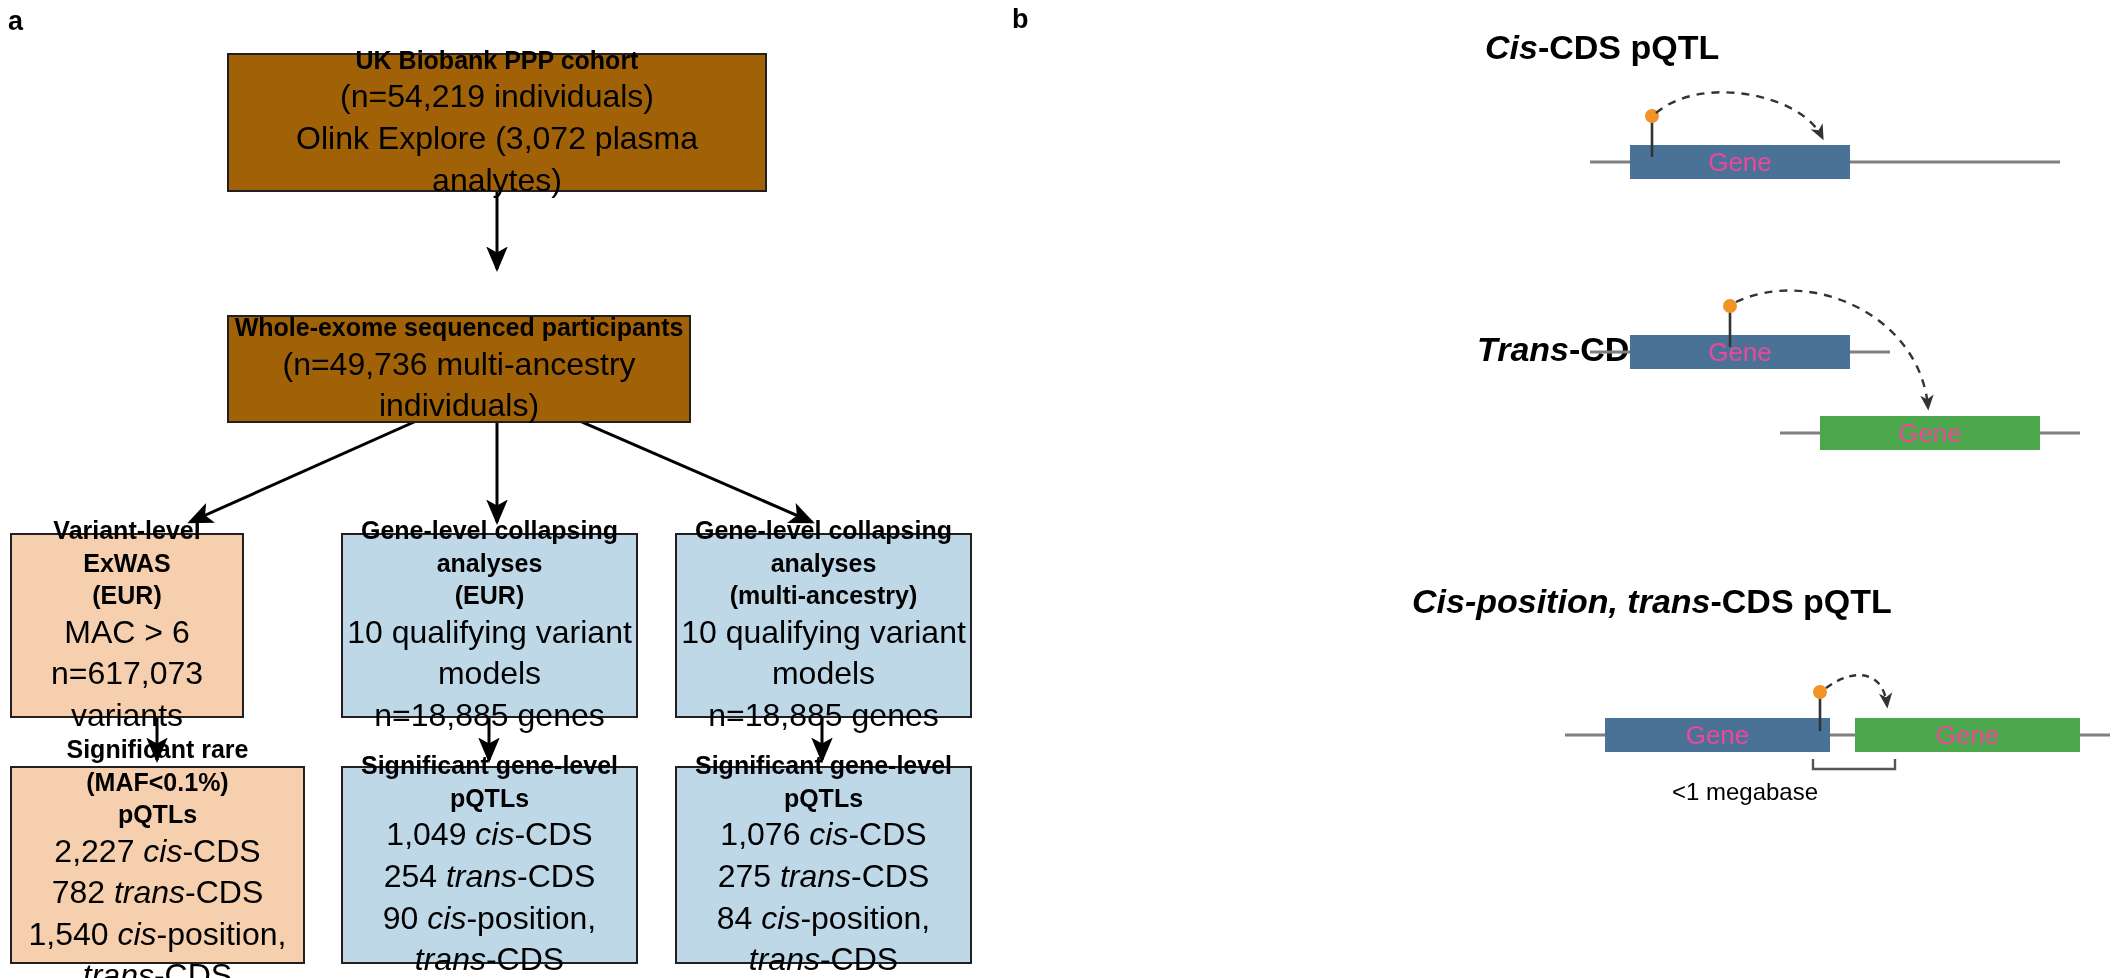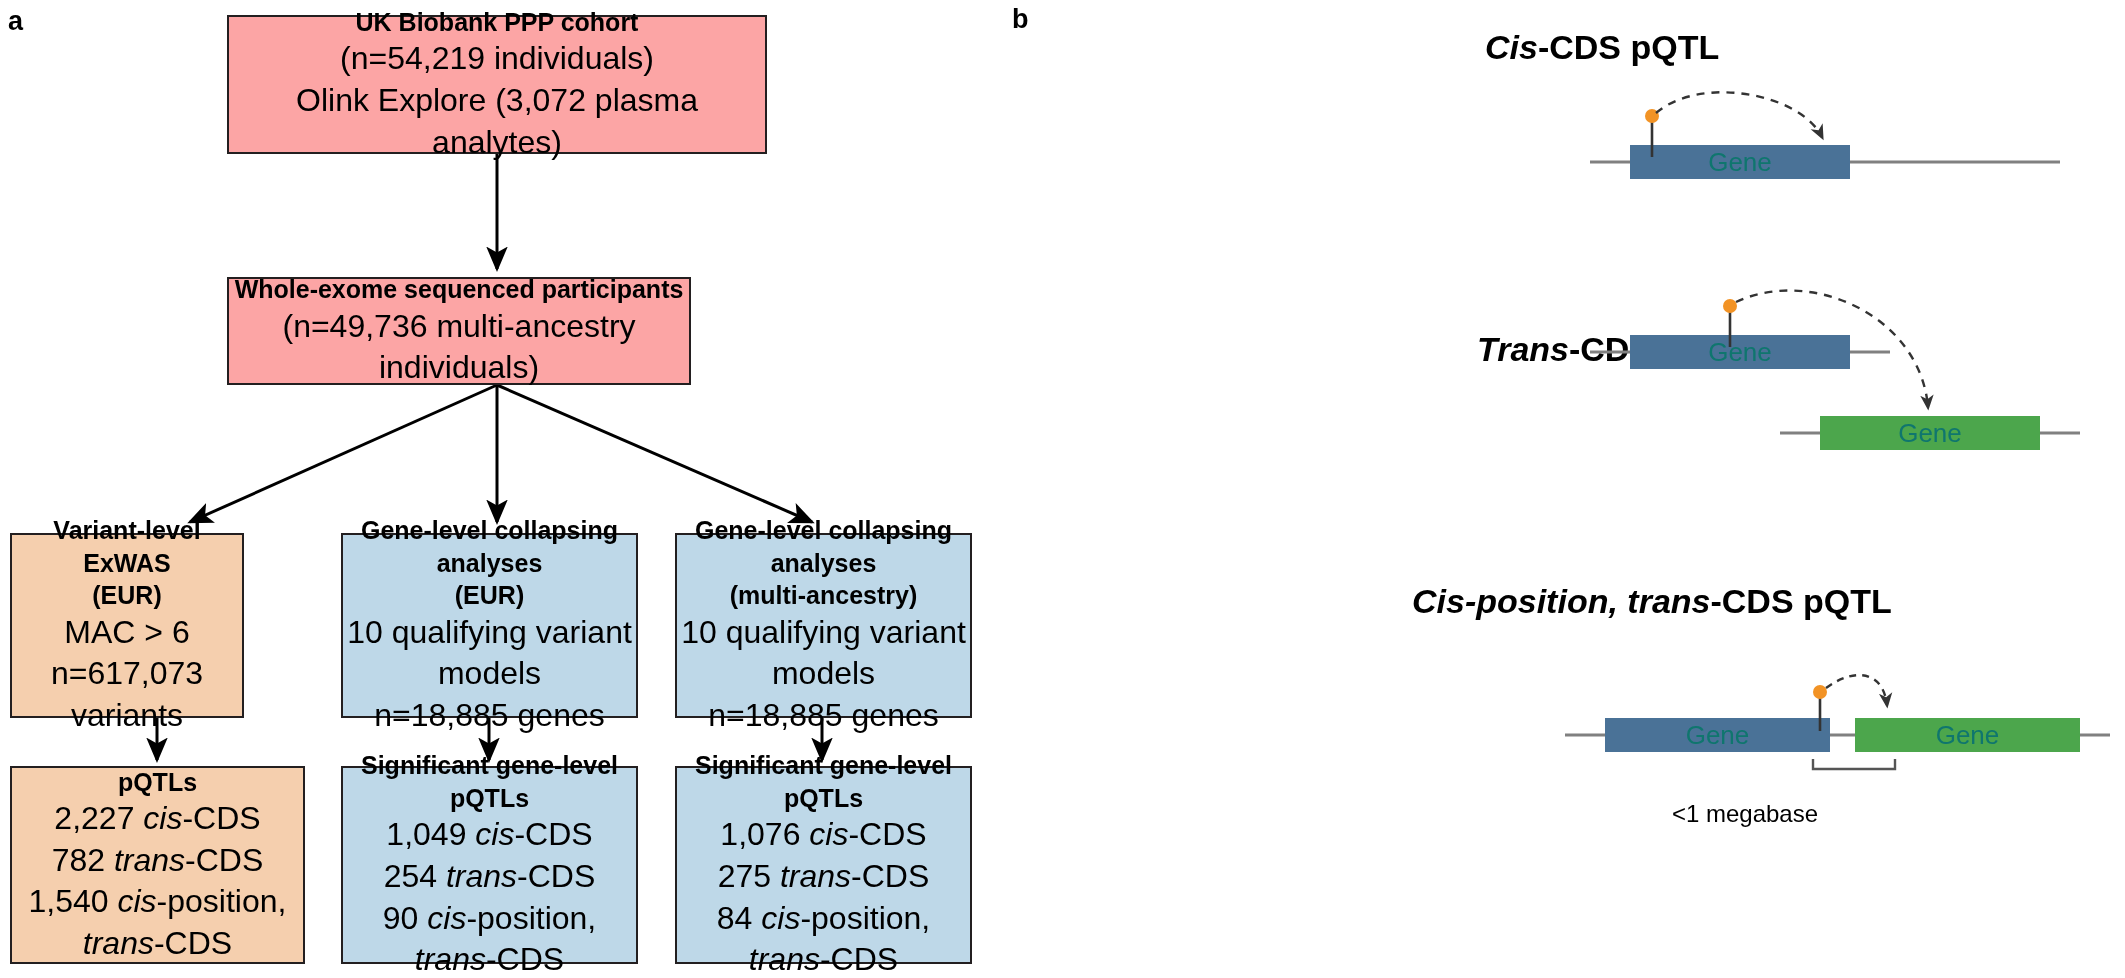--- a/index.html
+++ b/index.html
@@ -5,34 +5,34 @@
   html,body{margin:0;padding:0;background:#ffffff;}
   body{width:2125px;height:978px;position:relative;overflow:hidden;
        font-family:"Liberation Sans", sans-serif;color:#000;}
 
   .panel-letter{position:absolute;font-size:27px;font-weight:bold;color:#000;}
 
   
   .fbox{position:absolute;box-sizing:border-box;border:2.5px solid #231f20;
         display:flex;flex-direction:column;align-items:center;justify-content:center;
         text-align:center;line-height:1.30;}
-  .grey{background:#fca5a5;}
+  .grey{background:#a16207;margin-top:38px;}
   .orange{background:#f5cfae;}
   .blue{background:#bed8e8;}
   .fbox .hd{font-weight:bold;font-size:25px;}
   .fbox .ln{font-size:32px;}
   .fbox .sp{height:26px;}
   .it{font-style:italic;}
 
   svg.overlay{position:absolute;left:0;top:0;width:2125px;height:978px;
               pointer-events:none;overflow:visible;}
   .btitle{font-size:34px;font-weight:bold;white-space:nowrap;}
   .bdiag{position:absolute;}
   .gene{position:absolute;box-sizing:border-box;display:flex;align-items:center;
-        justify-content:center;color:#0f766e;font-size:26px;}
+        justify-content:center;color:#ec4899;font-size:26px;}
   .gene-blue{background:#4a7297;}
   .mb-label{position:absolute;font-size:24px;white-space:nowrap;}
 </style>
 </head>
 <body>
 
 <div class="panel-letter" style="left:8px;top:6px;">a</div>
 <div class="panel-letter" style="left:1012px;top:4px;">b</div>
 
 <svg class="overlay">
@@ -66,20 +66,21 @@
 </div>
 
 <div class="fbox orange" style="left:10px;top:533px;width:234px;height:185px;">
   <div class="hd">Variant-level ExWAS</div>
   <div class="hd">(EUR)</div>
   <div class="ln">MAC &gt; 6</div>
   <div class="ln">n=617,073 variants</div>
 </div>
 
 <div class="fbox orange" style="left:10px;top:766px;width:295px;height:198px;">
+  <div class="hd">Significant rare (MAF&lt;0.1%)</div>
   <div class="hd">pQTLs</div>
   <div class="ln"><span>2,227</span> <span class="it">cis</span><span>-CDS</span></div>
   <div class="ln"><span>782</span> <span class="it">trans</span><span>-CDS</span></div>
   <div class="ln"><span>1,540</span> <span class="it">cis</span><span>-position, </span><span class="it">trans</span><span>-CDS</span></div>
 </div>
 
 <div class="fbox blue" style="left:341px;top:533px;width:297px;height:185px;">
   <div class="hd">Gene-level collapsing</div>
   <div class="hd">analyses</div>
   <div class="hd">(EUR)</div>
@@ -162,13 +163,13 @@
 
   <line x1="255" y1="30" x2="255" y2="66" stroke="#333" stroke-width="2.6"></line>
   <circle cx="255" cy="27" r="7" fill="#f29325"></circle>
 
   <path d="M261 23 C 290 2, 318 6, 322 40" fill="none" stroke="#333" stroke-width="2.4" stroke-dasharray="7 6" marker-end="url(#dash-arrow)"></path>
 
   <path d="M248 94 L248 104 L330 104 L330 94" fill="none" stroke="#555" stroke-width="2.4"></path>
 </svg>
 <div class="gene" style="left:1605px;top:718px;width:225px;height:34px;background:transparent;">Gene</div>
 <div class="gene" style="left:1855px;top:718px;width:225px;height:34px;background:transparent;">Gene</div>
-<div class="mb-label" style="left:1745px;top:800px;transform:translateX(-50%);text-align:center;">&lt;1 megabase</div>
+<div class="mb-label" style="left:1745px;top:778px;transform:translateX(-50%);text-align:center;">&lt;1 megabase</div>
 
 </body></html>

